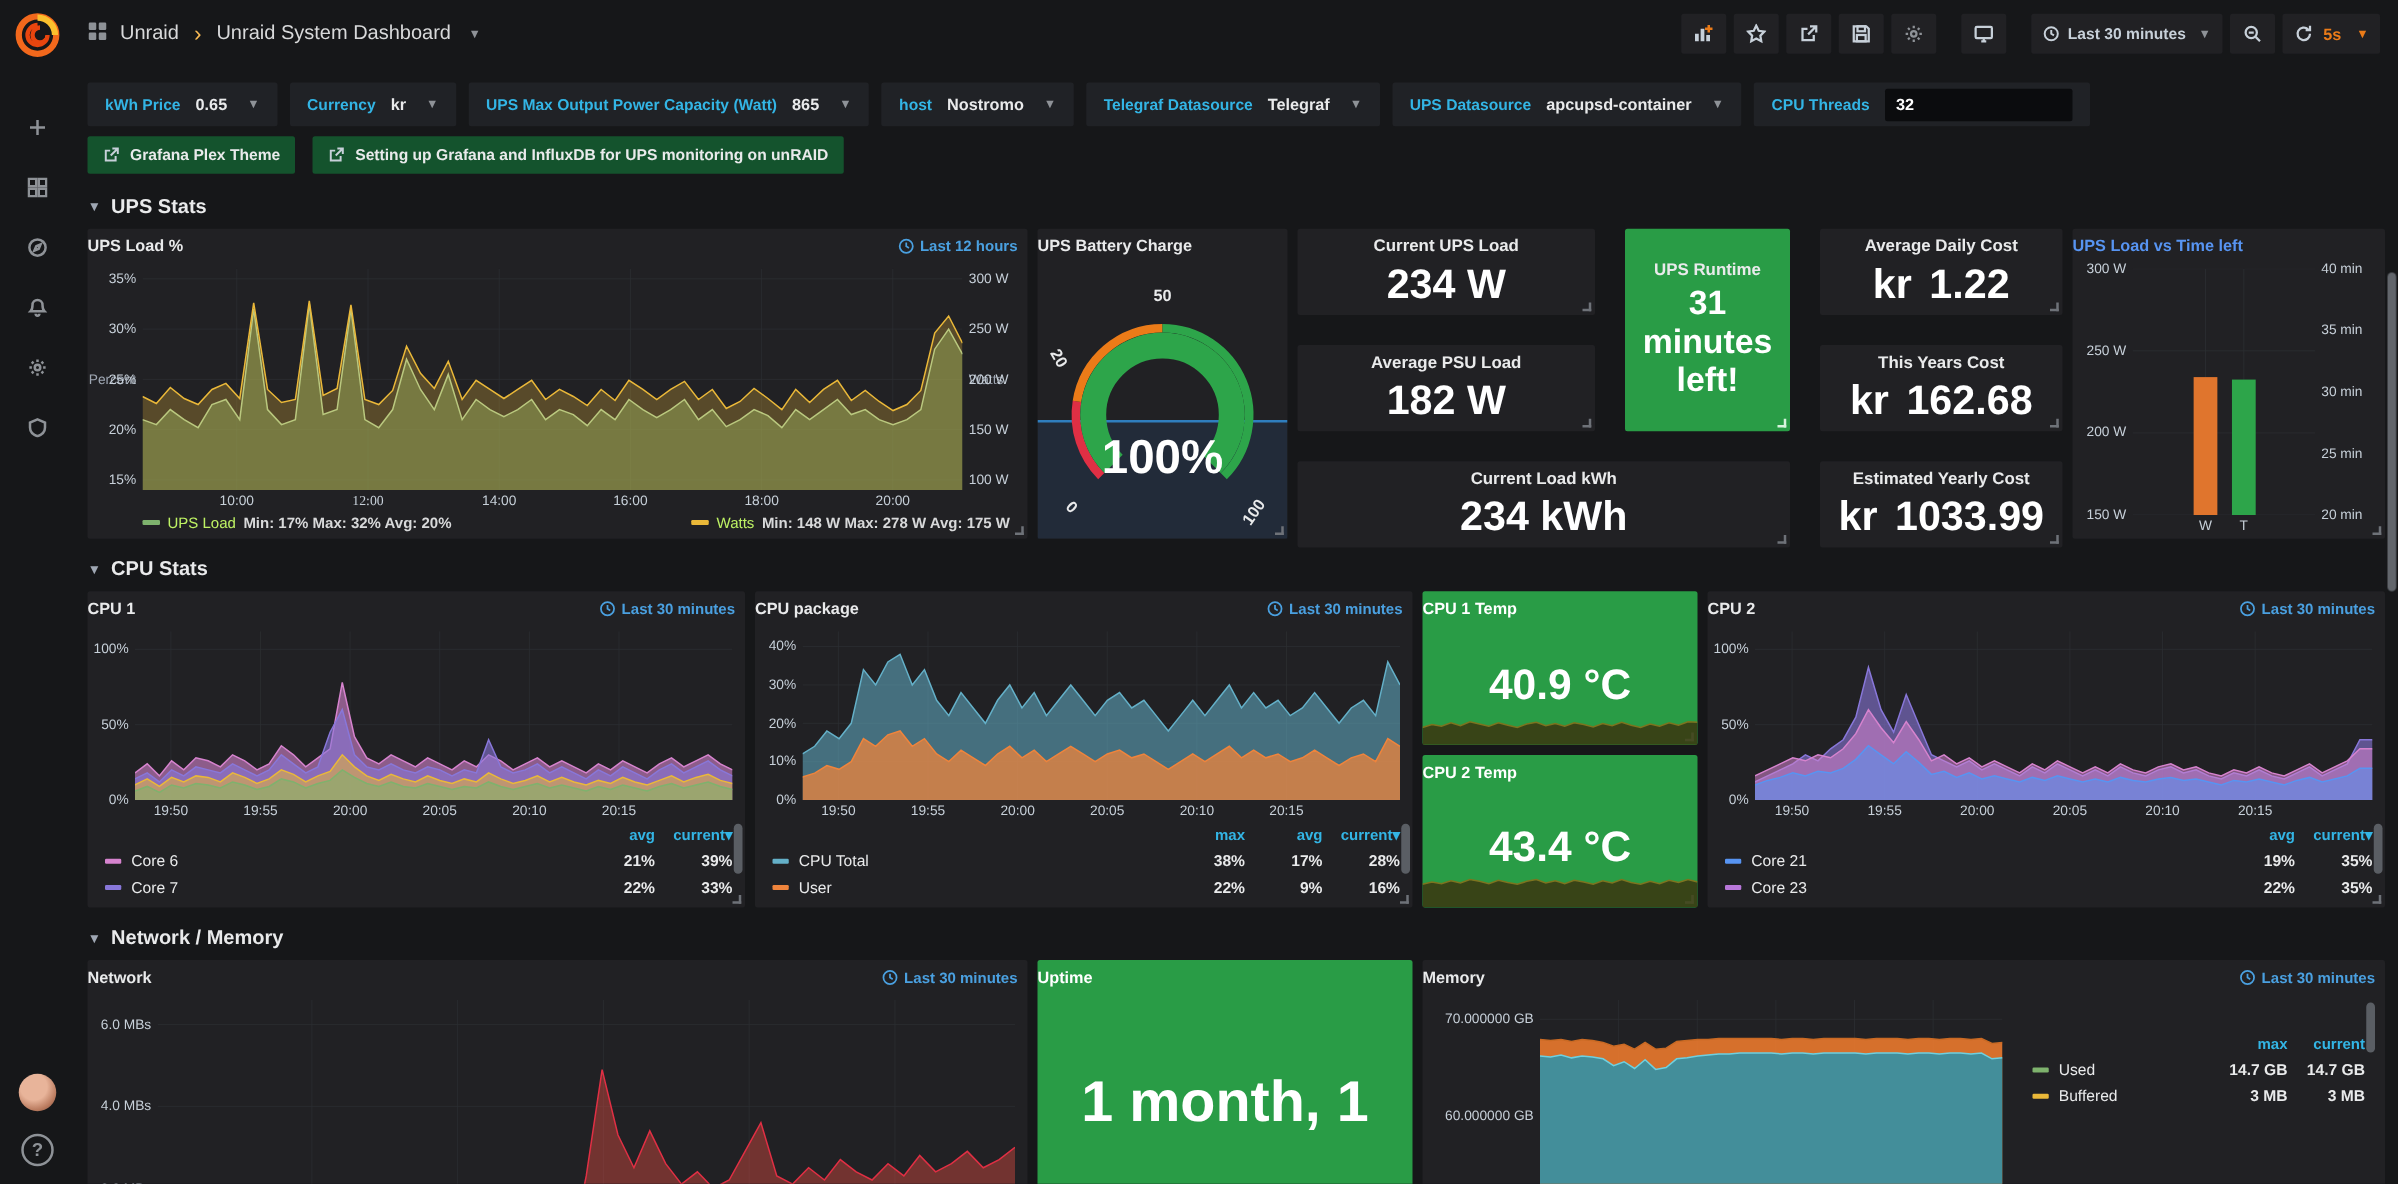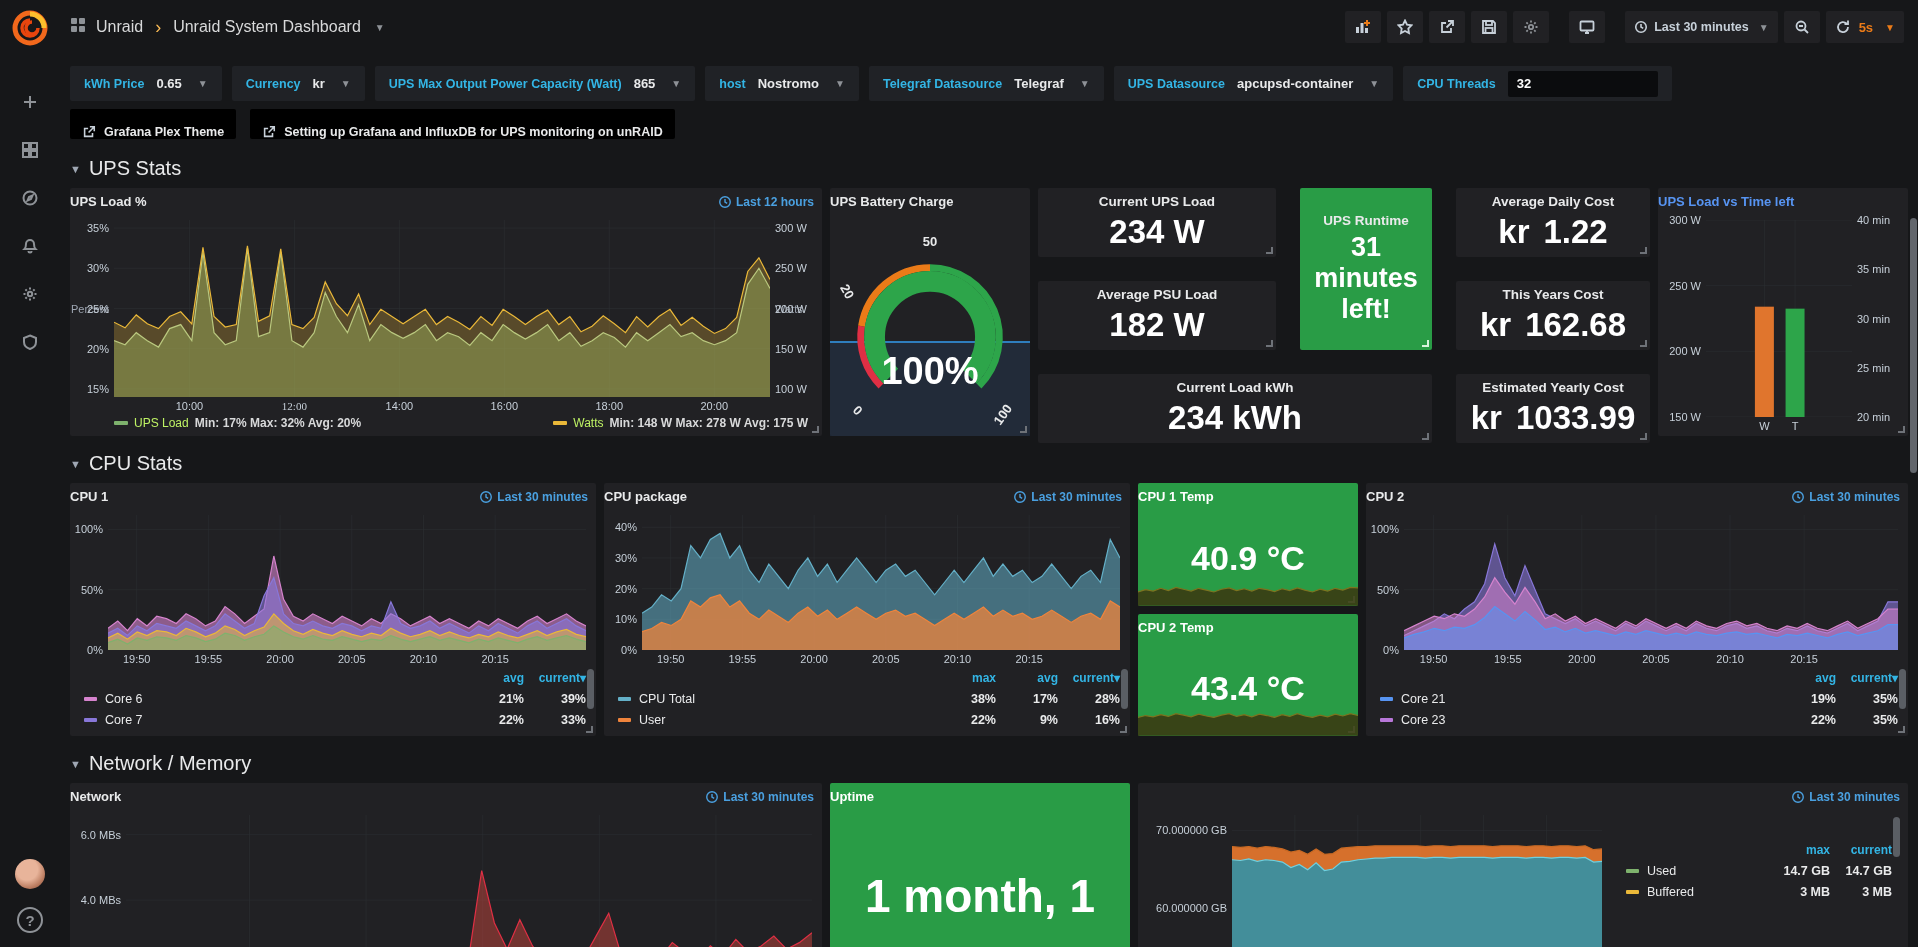--- a/index.html
+++ b/index.html
@@ -31,26 +31,26 @@
   
   .content{margin-left:60px;padding:12px 10px 0 10px}
   .var-row{display:flex;gap:10px;flex-wrap:nowrap;margin-bottom:8px}
   .var-chip{background:#202226;border-radius:2px;height:35px;display:flex;align-items:center;
     gap:12px;padding:0 14px;cursor:pointer;white-space:nowrap}
   .var-label{color:#33b5e5;font-weight:bold;font-size:12.5px}
   .var-value{color:#e9eaeb;font-weight:bold;font-size:13px}
   .var-input{background:#0b0c0e;height:26px;width:150px;display:flex;align-items:center;
     padding:0 9px;color:#fff;font-weight:bold;border-radius:2px}
   .links-row{display:flex;gap:14px;margin:4px 0 18px}
-  .link-chip{background:#000000;border-radius:2px;height:30px;display:flex;align-items:flex-end;
+  .link-chip{background:#14532d;border-radius:2px;height:30px;display:flex;align-items:center;
     gap:8px;padding:0 12px;font-weight:bold;font-size:12.5px;color:#e9eaeb;cursor:pointer}
   .link-chip svg{stroke:#c7d0d9;fill:none;stroke-width:1.8}
   .sec-head{display:flex;align-items:center;gap:8px;margin:6px 0 8px;cursor:pointer}
   .sec-head .chev{color:#9fa7b3;font-size:11px}
-  .sec-title{font-size:20px;font-weight:normal;color:#e9eaeb}
+  .sec-title{font-size:16px;font-weight:bold;color:#e9eaeb}
   .prow{display:flex;gap:8px}
   .panel{background:#212124;border-radius:2px;position:relative;display:flex;flex-direction:column}
   .p-head{height:28px;position:relative;flex:none}
   .p-title{position:absolute;left:0;right:0;top:6px;text-align:left;font-weight:bold;
     font-size:13px;color:#e9eaeb;cursor:pointer}
   .badge{position:absolute;right:8px;top:7px;display:flex;align-items:center;gap:4px;
     color:#4aa0e0;font-weight:bold;font-size:12px}
   .badge svg{stroke:#4aa0e0;fill:none;stroke-width:1.6}
   .resize{position:absolute;right:3px;bottom:3px;width:7px;height:7px;
     border-right:2px solid #6e7278;border-bottom:2px solid #6e7278;cursor:nwse-resize}
@@ -799,20 +799,21 @@
 
     <div class="panel green-panel" style="width:300px">
       <div class="p-head">
           <div class="p-title">Uptime</div>
         </div>
       <div class="uptime-val">1 month, 1</div>
     </div>
 
     <div class="panel" style="flex:1">
       <div class="p-head">
+        <div class="p-title">Memory</div>
         <div class="badge">
           <svg class="icon14" viewBox="0 0 16 16">
               <circle cx="8" cy="8" r="6"></circle>
               <path d="M8 4.5V8l2.5 1.5"></path>
             </svg>
           <span>Last 30 minutes</span>
         </div>
       </div>
       <div class="mem-body">
         <div class="axis-y">

